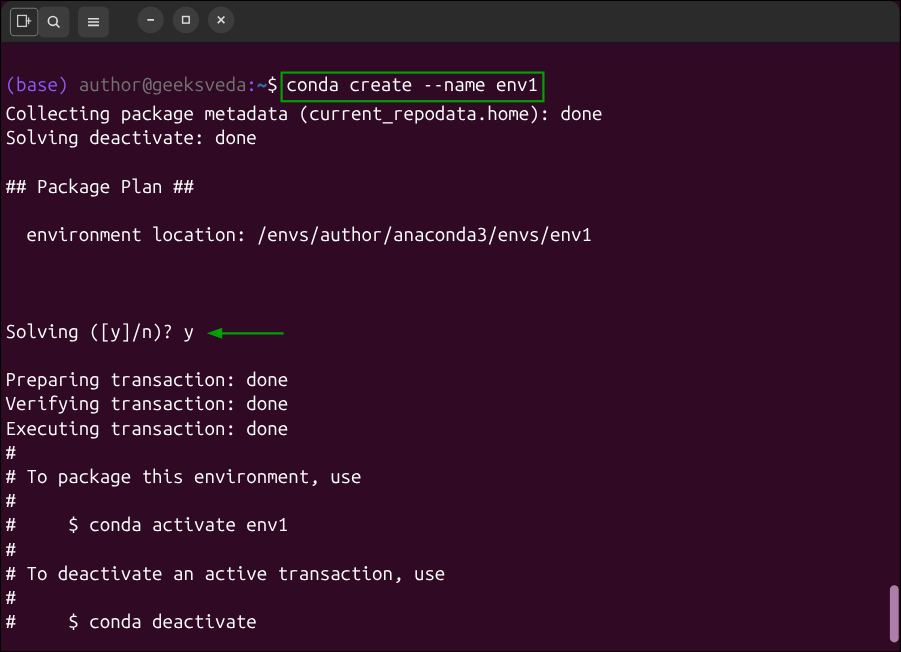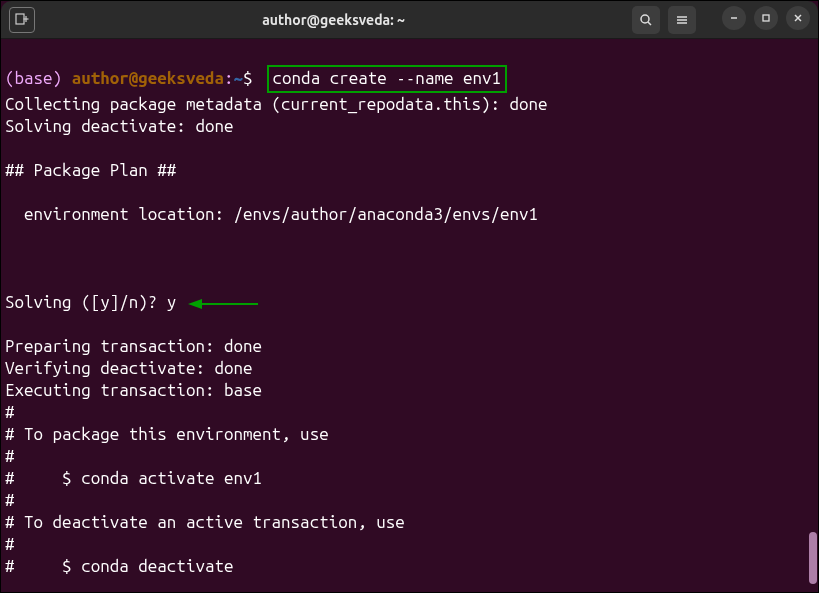--- a/index.html
+++ b/index.html
@@ -38,29 +38,29 @@
       width: 24px; height: 24px; border-radius: 50%;
       background: #3d3d3d;
       display: flex; align-items: center; justify-content: center;
       color: #ddd; font-size: 13px; font-family: sans-serif;
     }
     .sq { border-radius: 5px; width: 28px; height: 28px; }
     .term {
       padding: 4px 4px;
       white-space: pre;
     }
-    .base { color: #f0abfc; }
-    .userhost { color: #a16207; font-weight: bold; } 
+    .base { color: #8b5cf6; }
+    .userhost { color: #737373; font-weight: normal; } 
     .path { color: #3465a4; font-weight: bold; }     
     .dollar { color: #ffffff; }
     .highlight-box {
       border: 2px solid #00a000;
       padding: 0 4px 2px 4px;
       display: inline-block;
-      margin-left: 14px;
+      margin-left: 2px;
     }
     .arrow {
       display: inline-block;
       vertical-align: middle;
       margin-left: 12px;
     }
     .arrow svg { display: block; }
     .scrollbar {
       position: absolute;
       right: 2px; top: 44px;
@@ -76,21 +76,20 @@
 <body>
 
 <div class="titlebar">
   <div class="tabicon">
     <svg width="14" height="14" viewBox="0 0 14 14">
         <rect x="1" y="1" width="8" height="10" fill="none" stroke="#ccc" stroke-width="1.2"></rect>
         <line x1="11" y1="3" x2="11" y2="9" stroke="#ccc" stroke-width="1.2"></line>
         <line x1="8.5" y1="6" x2="13.5" y2="6" stroke="#ccc" stroke-width="1.2"></line>
       </svg>
   </div>
-  <div class="title">author@geeksveda: ~</div>
   <div class="right-icons">
     <div class="sq">
       <svg width="14" height="14" viewBox="0 0 14 14">
           <circle cx="6" cy="6" r="4" fill="none" stroke="#ddd" stroke-width="1.5"></circle>
           <line x1="9" y1="9" x2="12" y2="12" stroke="#ddd" stroke-width="1.5"></line>
         </svg>
     </div>
     <div class="sq">
       <svg width="14" height="14" viewBox="0 0 14 14">
           <line x1="2" y1="4" x2="12" y2="4" stroke="#ddd" stroke-width="1.5"></line>
@@ -113,37 +112,37 @@
       <svg width="10" height="10" viewBox="0 0 10 10">
           <line x1="2" y1="2" x2="8" y2="8" stroke="#ddd" stroke-width="1.5"></line>
           <line x1="8" y1="2" x2="2" y2="8" stroke="#ddd" stroke-width="1.5"></line>
         </svg>
     </div>
   </div>
 </div>
 
 <div class="term">
 <span class="base">(base) </span><span class="userhost">author@geeksveda</span><span class="base">:</span><span class="path">~</span><span class="dollar">$</span><span class="highlight-box"><span>conda create --name env1</span></span>
-<span>Collecting package metadata (current_repodata.this): done</span>
+<span>Collecting package metadata (current_repodata.home): done</span>
 <span>Solving deactivate: done</span>
 <span></span>
 <span>## Package Plan ##</span>
 <span></span>
 <span>  environment location: /envs/author/anaconda3/envs/env1</span>
 <span></span>
 <span></span>
 <span></span>
 <span>Solving ([y]/n)? y</span><span class="arrow"><svg width="70" height="14" viewBox="0 0 70 14">
         <line x1="70" y1="7" x2="12" y2="7" stroke="#00a000" stroke-width="2"></line>
         <polygon points="0,7 14,2 14,12" fill="#00a000"></polygon>
       </svg></span>
 <span></span>
 <span>Preparing transaction: done</span>
-<span>Verifying deactivate: done</span>
-<span>Executing transaction: base</span>
+<span>Verifying transaction: done</span>
+<span>Executing transaction: done</span>
 <span>#</span>
 <span># To package this environment, use</span>
 <span>#</span>
 <span>#     $ conda activate env1</span>
 <span>#</span>
 <span># To deactivate an active transaction, use</span>
 <span>#</span>
 <span>#     $ conda deactivate</span>
 <span></span>
 

